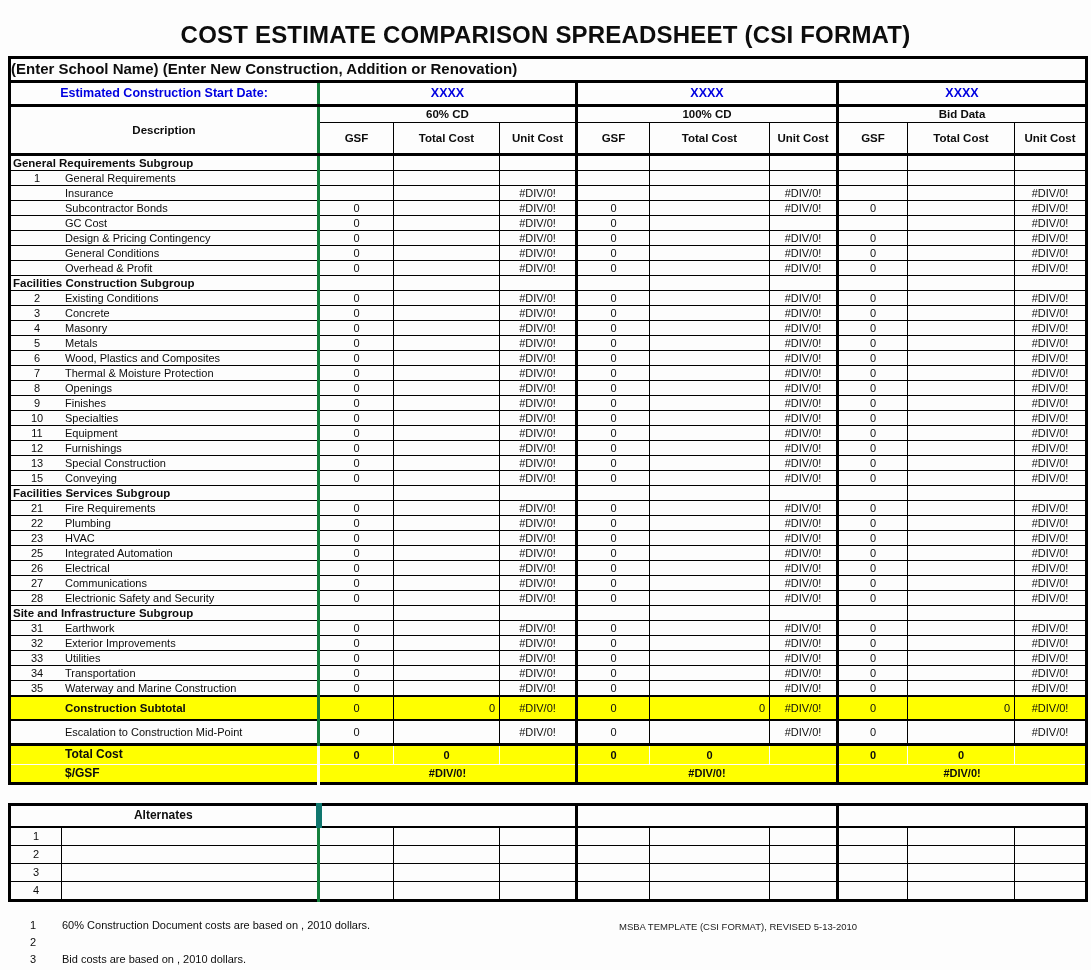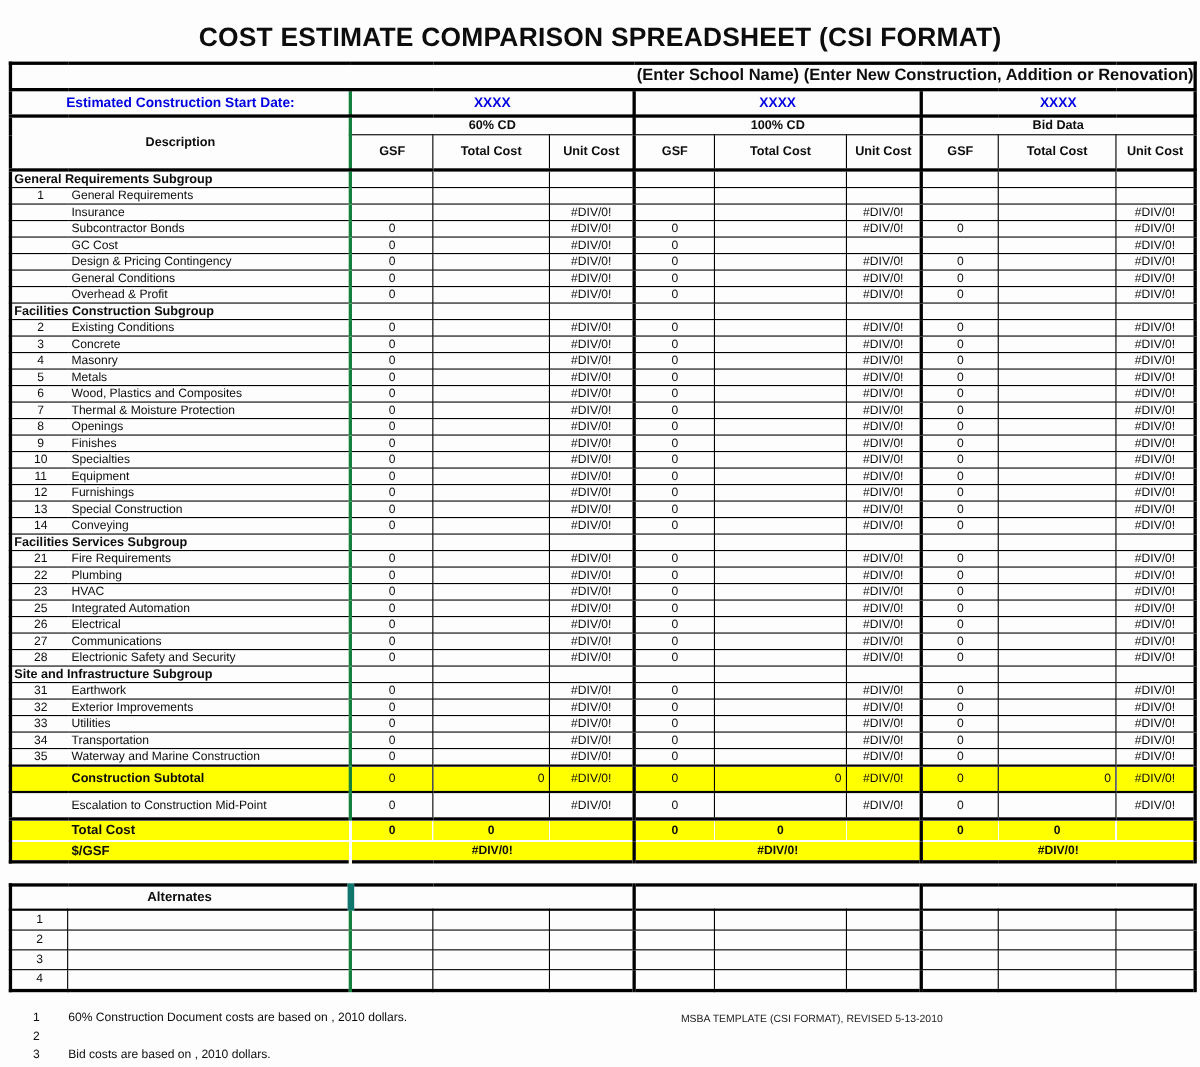--- a/index.html
+++ b/index.html
@@ -11,21 +11,21 @@
     text-align:center;font-size:24px;font-weight:bold;letter-spacing:.2px;
     padding-top:20px;height:36px;line-height:30px;
   }
   table{border-collapse:collapse;table-layout:fixed;margin-left:8px;width:1077px;}
   table.main, table.alt{border:3px solid #000;}
   td{border:1px solid #000;font-size:11px;line-height:1.1;padding:0;overflow:hidden;white-space:nowrap;}
   
   .gend{border-right:3px solid #000;}
   .desc{border-right:3px solid #15803d;}
   
-  .schoolrow td{height:21px;font-size:15px;font-weight:bold;text-align:right;border-bottom:3px solid #000;}
+  .schoolrow td{height:21px;font-size:15px;font-weight:bold;text-align:left;border-bottom:3px solid #000;}
   .daterow td{height:21px;font-weight:bold;text-align:center;font-size:12.5px;border-bottom:3px solid #000;}
   .blue{color:#0000e0;}
   .grouprow td{height:15px;font-size:11.5px;font-weight:bold;text-align:center;}
   .colheadrow td{height:30px;font-size:11.5px;font-weight:bold;text-align:center;border-bottom:3px solid #000;}
   .deschead{font-size:11.5px;font-weight:bold;text-align:center;vertical-align:middle;border-bottom:3px solid #000;}
   
   .r-section td{height:14px;}
   .r-item td{height:14px;}
   td.sec{font-weight:bold;padding-left:2px;font-size:11.5px;}
   .num{display:inline-block;width:52px;text-align:center;}
@@ -351,21 +351,21 @@
           <td class="val c1"></td>
           <td class="val c2 gend">#DIV/0!</td>
           <td class="val c0">0</td>
           <td class="val c1"></td>
           <td class="val c2 gend">#DIV/0!</td>
           <td class="val c0">0</td>
           <td class="val c1"></td>
           <td class="val c2 gend">#DIV/0!</td>
         </tr>
         <tr class="r-item">
-          <td class="desc" colspan="2"><span class="num">14</span><span class="lbl">Conveying</span></td>
+          <td class="desc" colspan="2"><span class="num">15</span><span class="lbl">Conveying</span></td>
           <td class="val c0">0</td>
           <td class="val c1"></td>
           <td class="val c2 gend">#DIV/0!</td>
           <td class="val c0">0</td>
           <td class="val c1"></td>
           <td class="val c2 gend">#DIV/0!</td>
           <td class="val c0">0</td>
           <td class="val c1"></td>
           <td class="val c2 gend">#DIV/0!</td>
         </tr>

